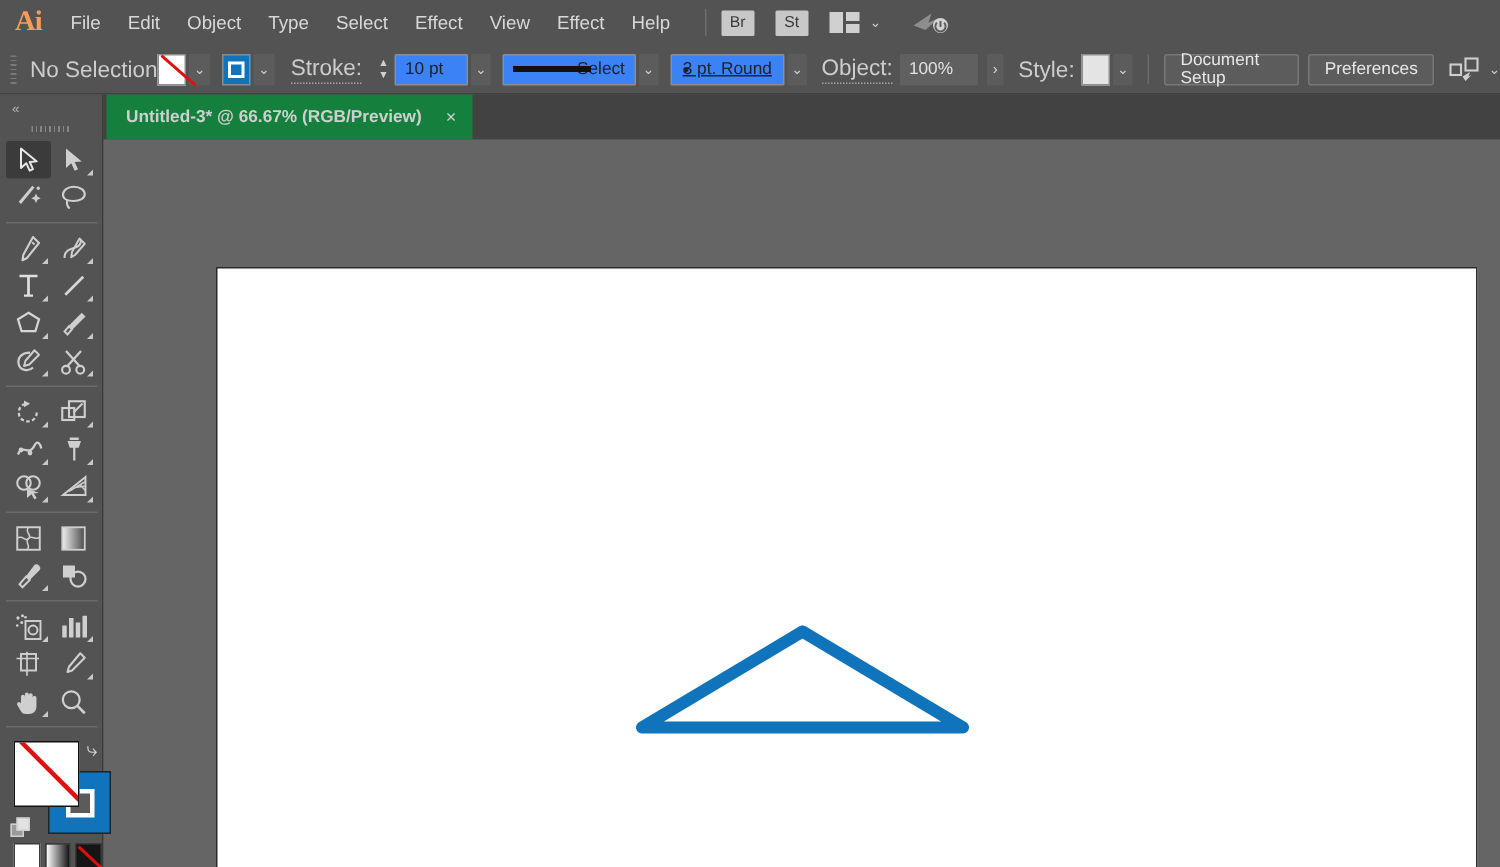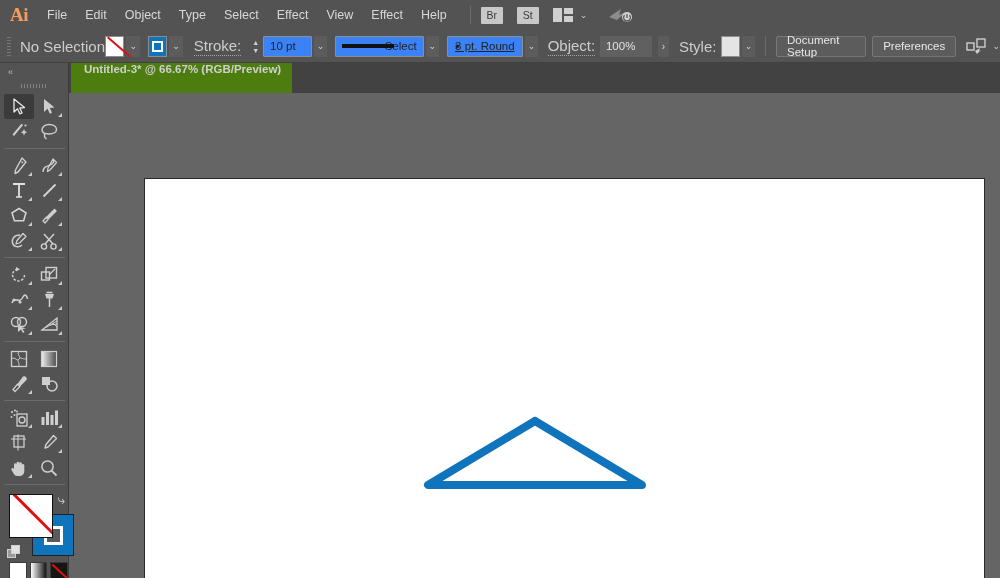--- a/index.html
+++ b/index.html
@@ -122,22 +122,22 @@
   .cb-sep { width: 1px; height: 20px; background: #6a6a6a; margin: 0 10px; }
   .align-icon { width: 22px; height: 16px; position: relative; }
 
   
   .tabbar {
     position: absolute; left: 69px; top: 63px; width: 931px; height: 30px;
     background: #424242;
   }
   .doc-tab {
     position: absolute; left: 2px; top: 0; height: 30px;
-    background: #4d7c0f;
-    display: flex; align-items: center; padding: 0 11px 0 13px; gap: 16px; flex-direction: column;
+    background: #15803d;
+    display: flex; align-items: center; padding: 0 11px 0 13px; gap: 16px;
   }
   .doc-tab-title { color: #cfcfcf; font-size: 11.5px; font-weight: bold; white-space: nowrap; }
   .doc-tab-close { color: #cfcfcf; font-size: 12px; line-height: 1; }
 
   
   .toolpanel {
     position: absolute; left: 0; top: 63px; width: 69px; height: 515px;
     background: #535353; border-right: 1px solid #3c3c3c;
   }
   .tp-header { height: 17px; display: flex; align-items: center; padding-left: 8px; }

